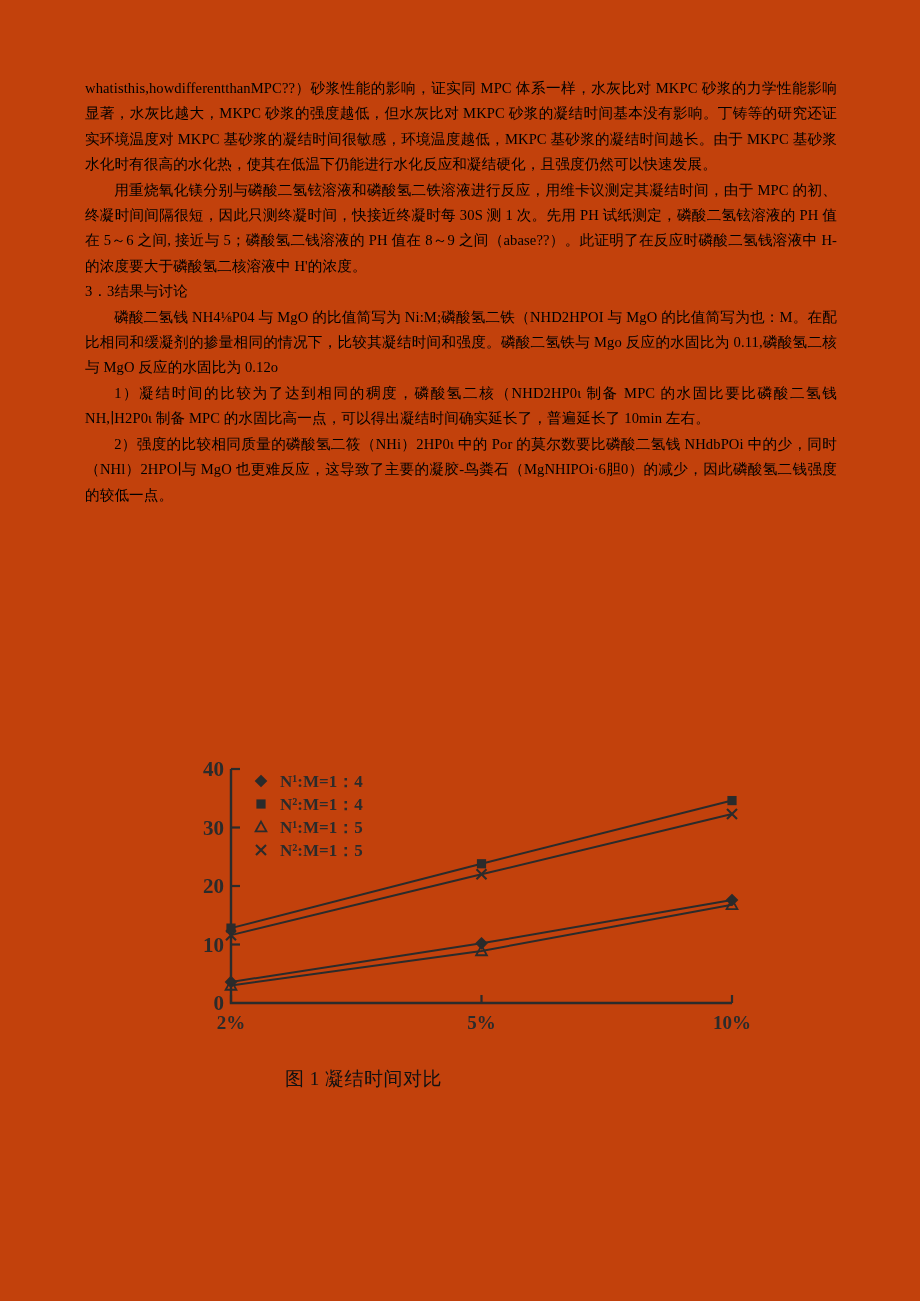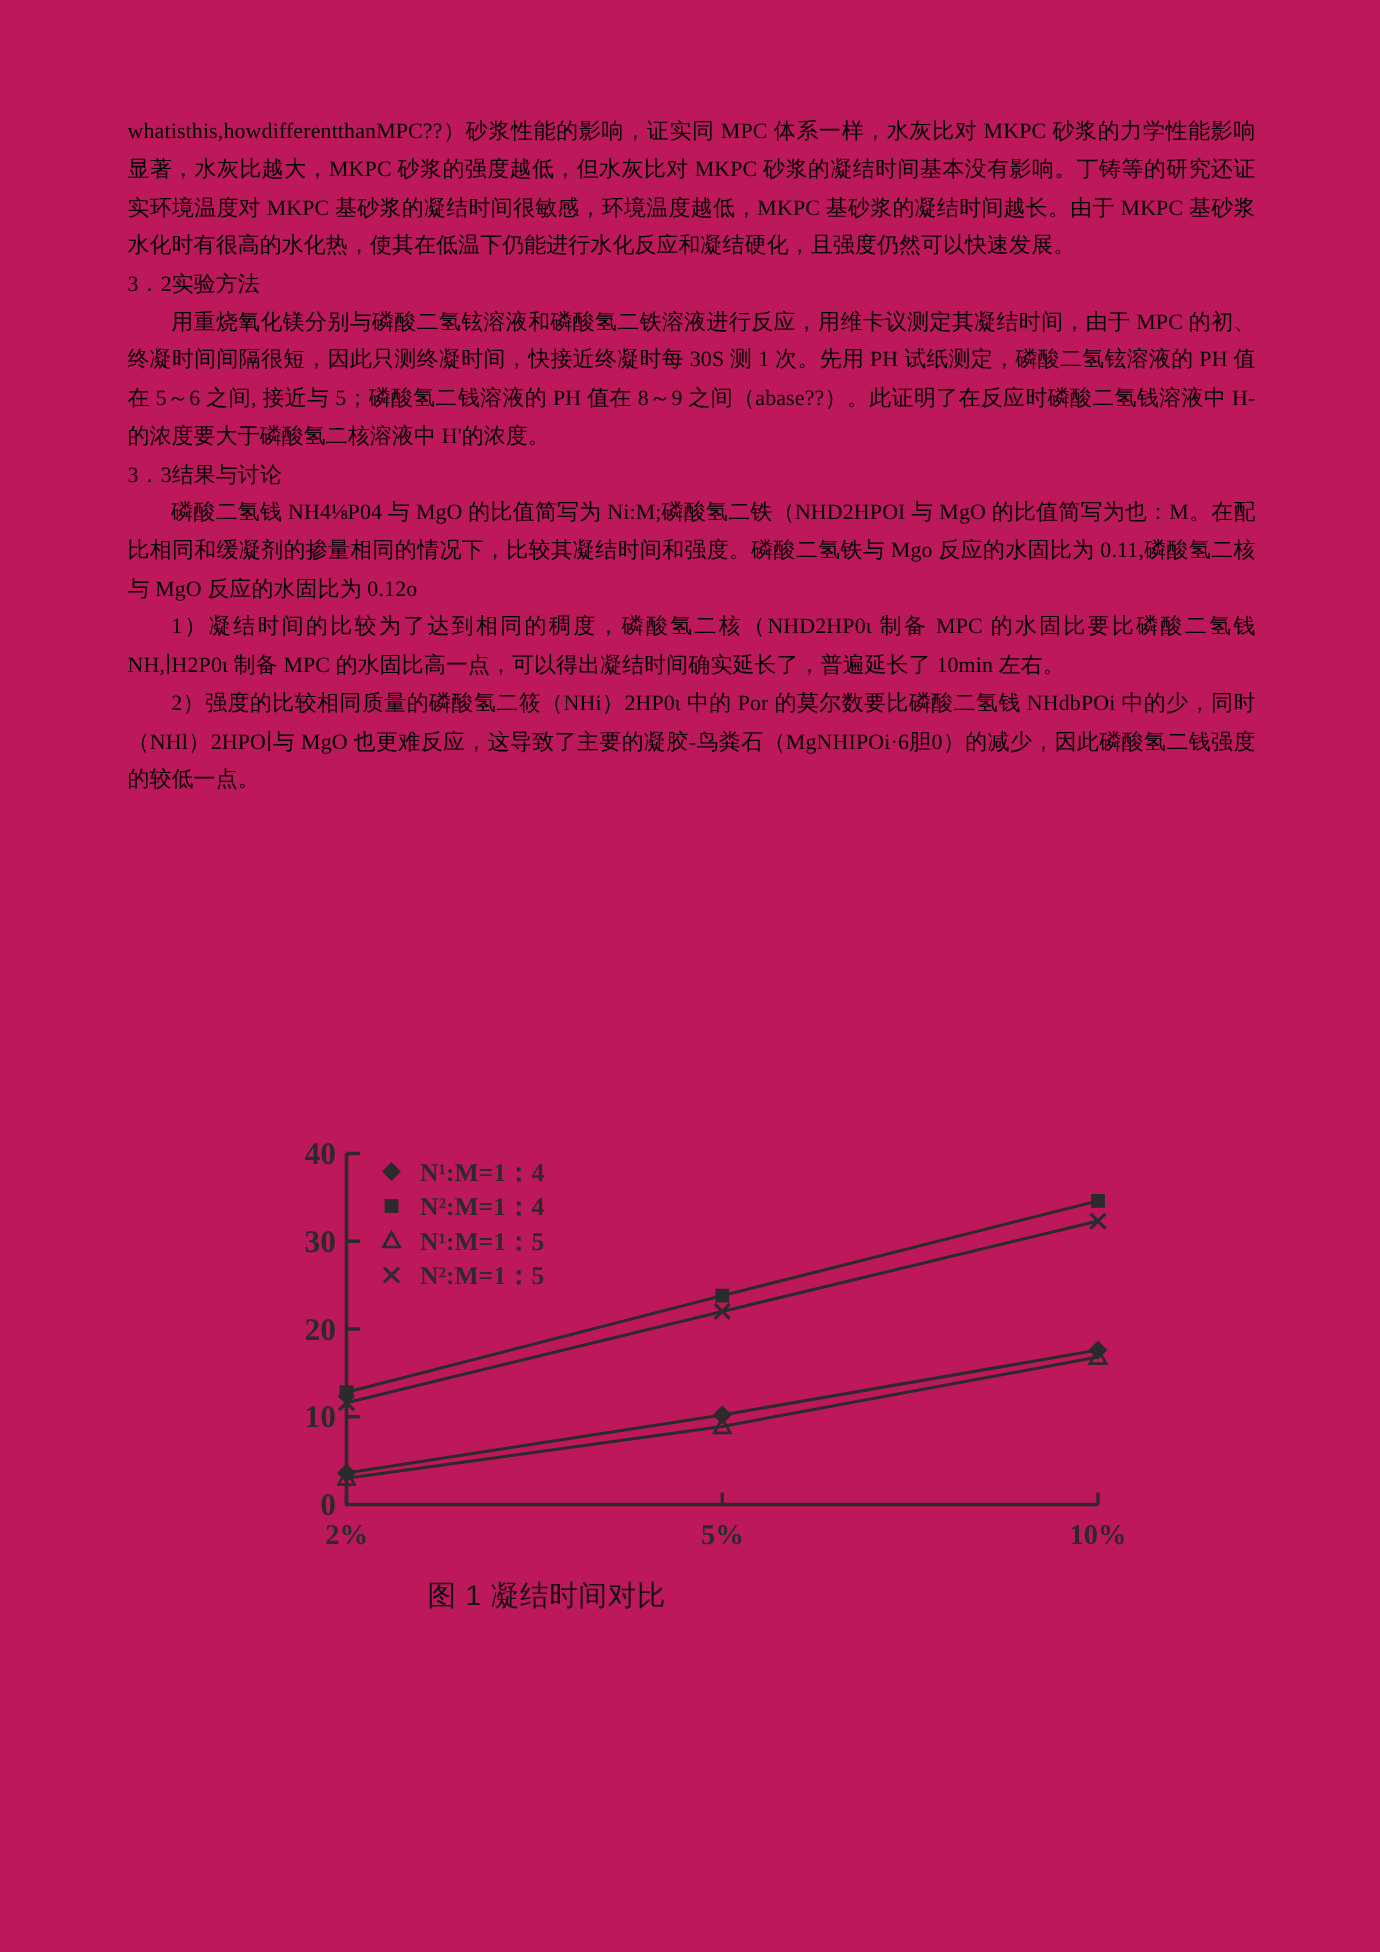--- a/index.html
+++ b/index.html
@@ -8,21 +8,21 @@
     background: #ffffff;
   }
   body {
     font-family: "Liberation Serif", "DejaVu Serif", serif;
     color: #000000;
   }
   .page {
     position: relative;
     width: 920px;
     height: 1301px;
-    background: #be185d;
+    background: #c2410c;
     overflow: hidden;
     box-sizing: border-box;
   }
   .content {
     position: absolute;
     left: 85px;
     top: 76px;
     width: 752px;
   }
   p {
@@ -50,25 +50,25 @@
     top: 757px;
     width: 580px;
   }
   .chart {
     position: relative;
     width: 565px;
     height: 290px;
   }
   .chart svg { display: block; }
   .fig-caption {
-    margin-top: 4px;
+    margin-top: 18px;
     margin-left: 100px;
     font-size: 19px;
     line-height: 28px;
-    font-family: Liberation Sans, sans-serif;
+    font-family: Liberation Serif, serif;
     color: #111;
     letter-spacing: 0.5px;
   }
   .axis-label-text {
     font-family: "Liberation Serif", "DejaVu Serif", serif;
     font-weight: bold;
     fill: #2b2b2b;
   }
   .legend-text {
     font-family: "Liberation Serif", "DejaVu Serif", serif;
@@ -77,21 +77,20 @@
     font-size: 17px;
   }
 </style>
 </head>
 <body>
 
 <div class="page">
 
   <div class="content">
     <p class="body">whatisthis,howdifferentthanMPC??）砂浆性能的影响，证实同 MPC 体系一样，水灰比对 MKPC 砂浆的力学性能影响显著，水灰比越大，MKPC 砂浆的强度越低，但水灰比对 MKPC 砂浆的凝结时间基本没有影响。丁铸等的研究还证实环境温度对 MKPC 基砂浆的凝结时间很敏感，环境温度越低，MKPC 基砂浆的凝结时间越长。由于 MKPC 基砂浆水化时有很高的水化热，使其在低温下仍能进行水化反应和凝结硬化，且强度仍然可以快速发展。</p>
-    <p class="heading">3．2实验方法</p>
     <p class="indent2">用重烧氧化镁分别与磷酸二氢铉溶液和磷酸氢二铁溶液进行反应，用维卡议测定其凝结时间，由于 MPC 的初、终凝时间间隔很短，因此只测终凝时间，快接近终凝时每 30S 测 1 次。先用 PH 试纸测定，磷酸二氢铉溶液的 PH 值在 5～6 之间, 接近与 5；磷酸氢二钱溶液的 PH 值在 8～9 之间（abase??）。此证明了在反应时磷酸二氢钱溶液中 H-的浓度要大于磷酸氢二核溶液中 H'的浓度。</p>
     <p class="heading">3．3结果与讨论</p>
     <p class="indent2">磷酸二氢钱 NH4⅛P04 与 MgO 的比值简写为 Ni:M;磷酸氢二铁（NHD2HPOI 与 MgO 的比值简写为也：M。在配比相同和缓凝剂的掺量相同的情况下，比较其凝结时间和强度。磷酸二氢铁与 Mgo 反应的水固比为 0.11,磷酸氢二核与 MgO 反应的水固比为 0.12o</p>
     <p class="indent2">1）凝结时间的比较为了达到相同的稠度，磷酸氢二核（NHD2HP0ι 制备 MPC 的水固比要比磷酸二氢钱 NH,∣H2P0ι 制备 MPC 的水固比高一点，可以得出凝结时间确实延长了，普遍延长了 10min 左右。</p>
     <p class="indent2">2）强度的比较相同质量的磷酸氢二筱（NHi）2HP0ι 中的 Por 的莫尔数要比磷酸二氢钱 NHdbPOi 中的少，同时（NHl）2HPO∣与 MgO 也更难反应，这导致了主要的凝胶-鸟粪石（MgNHIPOi·6胆0）的减少，因此磷酸氢二钱强度的较低一点。</p>
   </div>
 
   <div class="figure-wrap">
     <div class="chart">
       <svg id="chart-svg" width="565" height="290" viewBox="0 0 565 290">

